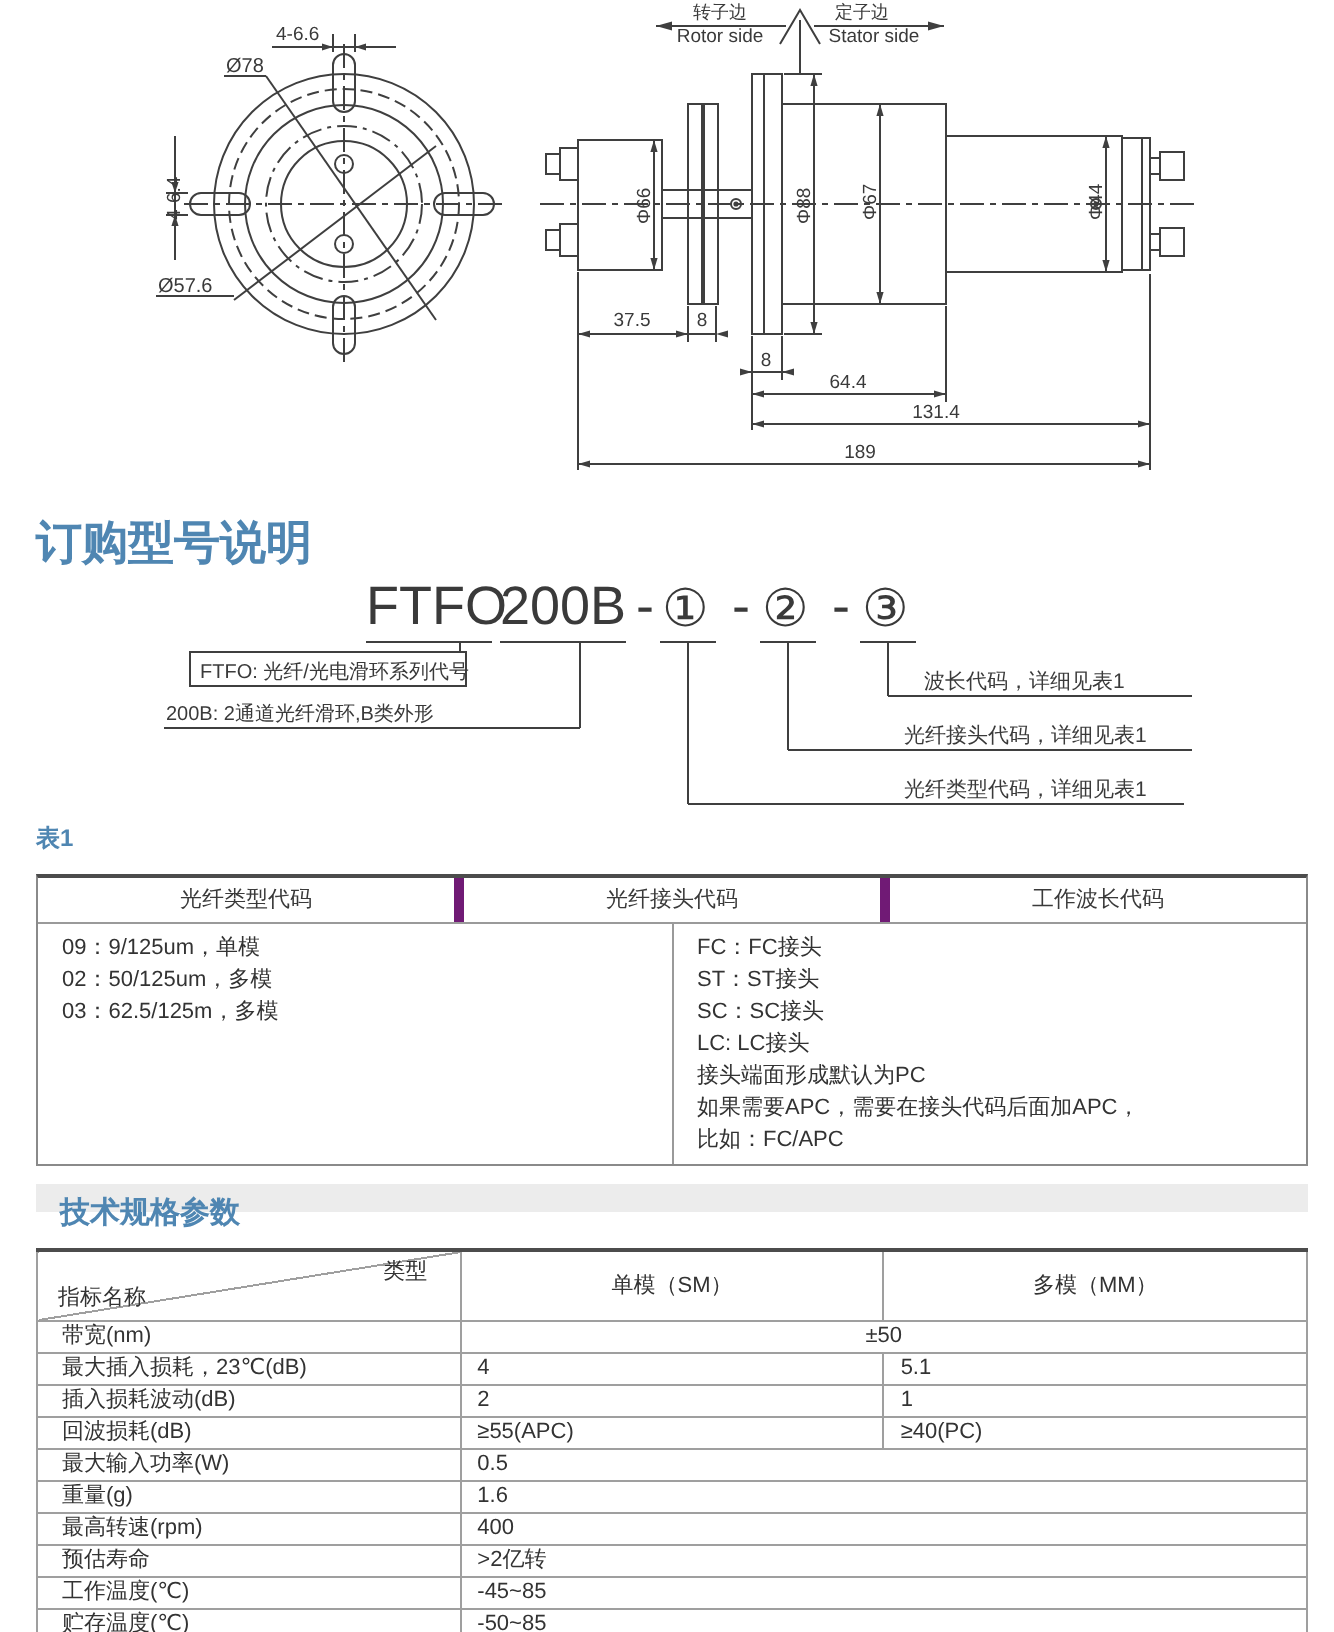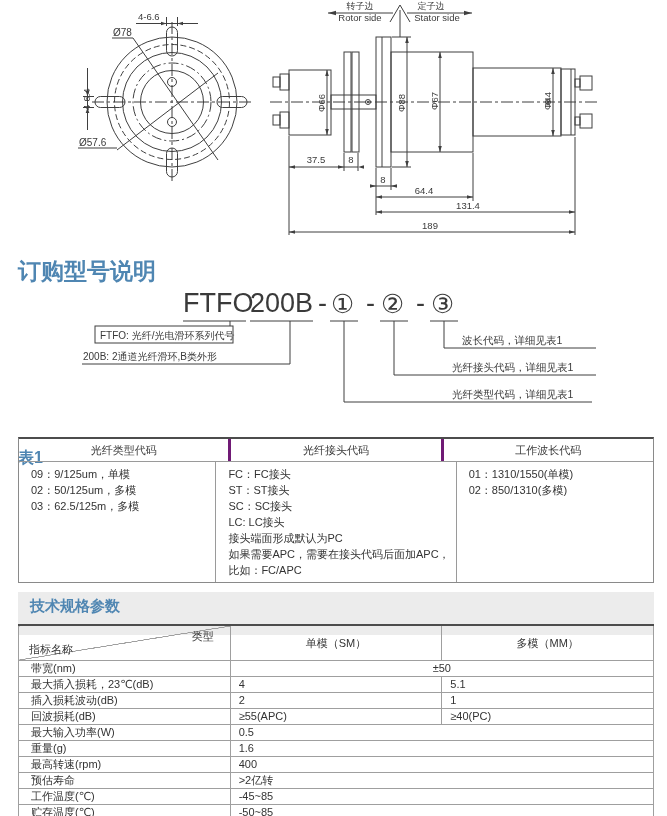--- a/index.html
+++ b/index.html
@@ -3,29 +3,29 @@
 <meta charset="utf-8">
 <style>
   html,body{margin:0;padding:0;background:#fff;}
   .page{position:relative;width:667px;height:816px;background:#fff;overflow:hidden;
         font-family:"Liberation Sans","DejaVu Sans",sans-serif;color:#333;}
   svg text{font-family:"Liberation Sans","DejaVu Sans",sans-serif;fill:#3a3a3a;}
   .abs{position:absolute;}
   .h-blue{color:#4f86b2;font-weight:bold;}
   
   .sec-title1{left:18px;top:256px;font-size:23px;}
-  .sec-title2{left:18px;top:411px;font-size:16px;margin-top:37px;}
-  .specbar{left:18px;top:592px;width:636px;height:43px;background:#ececec;}
+  .sec-title2{left:18px;top:411px;font-size:12px;}
+  .specbar{left:18px;top:592px;width:636px;height:14px;background:#ececec;}
   .specbar span{display:block;padding:5px 0 0 12px;font-size:15px;}
   
   .t1{left:18px;top:437px;width:636px;border:1px solid #8a8a8a;border-top:2px solid #4c4c4c;
       box-sizing:border-box;font-size:11px;}
   .t1 .hdr{display:flex;border-bottom:1px solid #9a9a9a;}
   .t1 .hdr div{flex:1;text-align:center;line-height:22px;height:22px;color:#3a3a3a;}
-  .t1 .hdr div + div{border-left:3px solid #701a75;}
+  .t1 .hdr div + div{border-left:5px solid #701a75;}
   .t1 .body{display:flex;min-height:118px;}
   .t1 .body .col{flex:1;padding:4px 6px 4px 12px;box-sizing:border-box;}
   .t1 .body .col + .col{border-left:1px solid #9a9a9a;}
   .t1 .body .col div{line-height:16px;white-space:nowrap;}
   
   .spec-wrap{left:18px;top:624px;width:636px;}
   table.spec{width:636px;border-collapse:collapse;table-layout:fixed;font-size:11px;
              border:1px solid #8a8a8a;border-top:2px solid #4c4c4c;}
   table.spec td{border:1px solid #9f9f9f;padding:0 0 0 12px;height:15px;line-height:15px;
                 white-space:nowrap;overflow:hidden;color:#333;}
@@ -227,24 +227,20 @@
       </div>
       <div class="col">
         <div>FC：FC接头</div>
         <div>ST：ST接头</div>
         <div>SC：SC接头</div>
         <div>LC:  LC接头</div>
         <div>接头端面形成默认为PC</div>
         <div>如果需要APC，需要在接头代码后面加APC，</div>
         <div>比如：FC/APC</div>
       </div>
-      <div class="col">
-        <div>01：1310/1550(单模)</div>
-        <div>02：850/1310(多模)</div>
-      </div>
     </div>
   </div>
 
   <div class="abs specbar">
     <span class="h-blue">技术规格参数</span>
   </div>
 
   <div class="abs spec-wrap">
     <table class="spec">
       <tbody>

